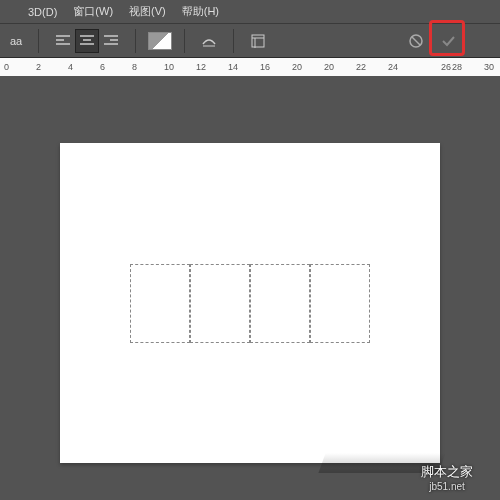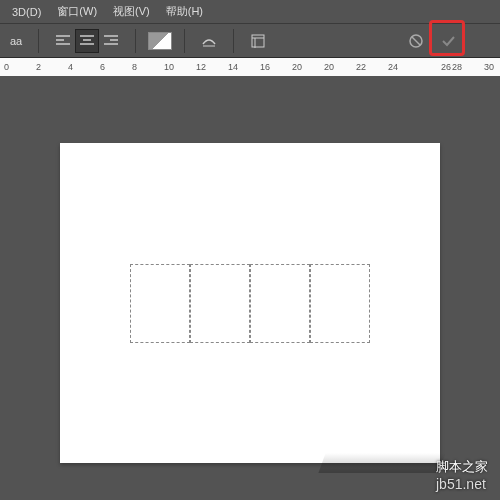--- a/index.html
+++ b/index.html
@@ -1,18 +1,18 @@
 <!DOCTYPE html>
 <html><head>
 <meta charset="utf-8">
 <style>
 * { margin: 0; padding: 0; box-sizing: border-box; font-family: "Microsoft YaHei", sans-serif; }
 body { background: #535353; width: 500px; height: 500px; overflow: hidden; position: relative; }
 
-.menubar { background: #535353; height: 24px; display: flex; align-items: center; padding: 0 4px; border-bottom: 1px solid #3a3a3a; }
+.menubar { background: #535353; height: 24px; display: flex; align-items: center; padding: 0 20px; border-bottom: 1px solid #3a3a3a; }
 .menu-item { color: #ddd; font-size: 11px; padding: 3px 8px; cursor: pointer; }
 
 .optbar { background: #535353; height: 34px; display: flex; align-items: center; padding: 0 6px; gap: 8px; border-bottom: 1px solid #2a2a2a; }
 .aa { color: #ddd; font-size: 11px; padding: 2px 4px; }
 .dropdown { background: #464646; border: 1px solid #2a2a2a; color: #ddd; font-size: 11px; padding: 2px 6px 2px 8px; height: 22px; display: flex; align-items: center; min-width: 50px; position: relative; }
 .dropdown::after { content: "▾"; margin-left: 6px; font-size: 9px; }
 .sep { width: 1px; height: 24px; background: #3a3a3a; margin: 0 4px; }
 .iconbtn { width: 24px; height: 24px; display: flex; align-items: center; justify-content: center; color: #ccc; cursor: pointer; }
 .iconbtn.active { background: #3a3a3a; border: 1px solid #222; }
 .align-group { display: flex; gap: 0; }
@@ -22,22 +22,22 @@
 
 .ruler-h { background: #fafafa; height: 18px; display: flex; align-items: flex-end; position: relative; font-size: 9px; color: #555; overflow: hidden; }
 .ruler-h .num { position: absolute; bottom: 4px; }
 
 .workarea { background: #535353; height: 424px; display: flex; align-items: center; justify-content: center; position: relative; }
 .canvas { background: #fff; width: 380px; height: 320px; margin-top: 30px; box-shadow: 0 2px 4px rgba(0,0,0,0.3); display: flex; align-items: center; justify-content: center; position: relative; }
 .sel-text { font-size: 54px; font-weight: bold; color: #fff; text-shadow: none; letter-spacing: 2px; }
 .sel-char { display: inline-block; border: 1px dashed #888; padding: 2px 1px; }
 .page-shadow { position: absolute; right: -2px; bottom: -10px; width: 120px; height: 20px; background: linear-gradient(to top, rgba(0,0,0,0.25), transparent); transform: skewX(-20deg); }
 
-.watermark { position: absolute; right: 12px; bottom: 8px; color: #fff; font-size: 13px; text-shadow: 0 0 3px #000; z-index: 20; margin-top: 8px; }
-.watermark .sub { font-size: 14px; text-align: left; color: #ddd; }
+.watermark { position: absolute; right: 27px; bottom: 8px; color: #fff; font-size: 13px; text-shadow: 0 0 3px #000; z-index: 20; margin-top: 8px; }
+.watermark .sub { font-size: 10px; text-align: center; color: #ddd; }
 </style>
 </head>
 <body>
 
 <div class="menubar">
   <div class="menu-item">3D(D)</div>
   <div class="menu-item">窗口(W)</div>
   <div class="menu-item">视图(V)</div>
   <div class="menu-item">帮助(H)</div>
 </div>

